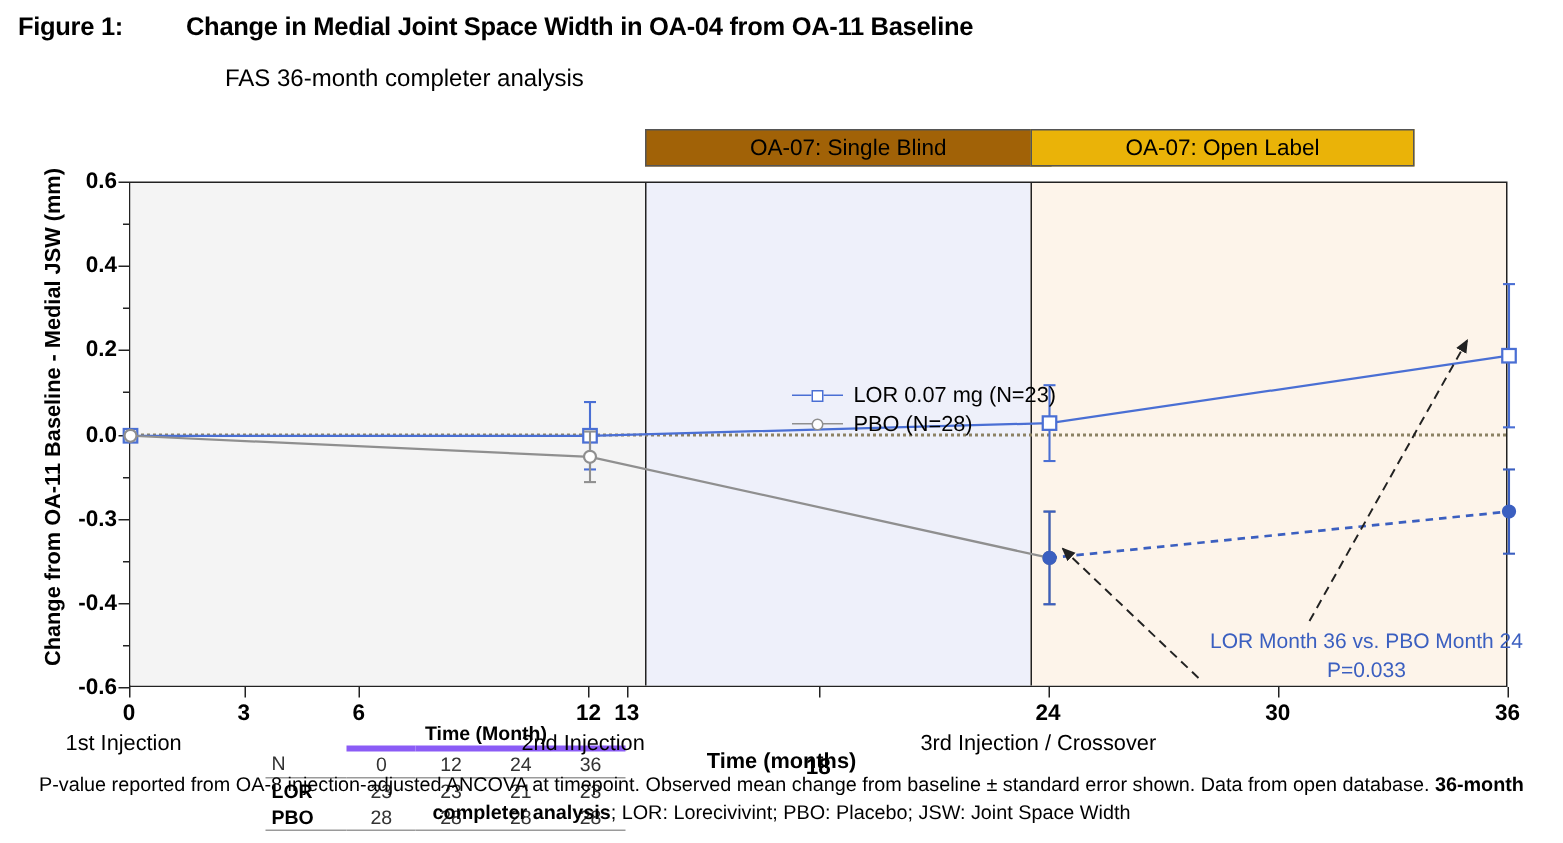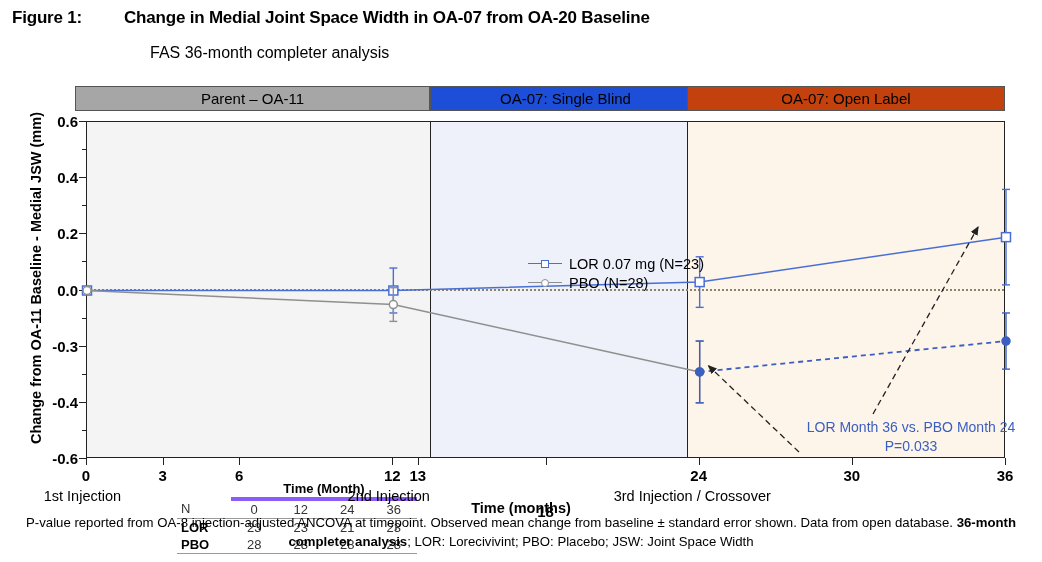--- a/index.html
+++ b/index.html
@@ -8,22 +8,22 @@
 
   .fig-title-row{position:absolute;left:12px;top:8px;width:1020px;display:flex;align-items:flex-start;}
   .fig-label{font-size:17px;font-weight:bold;letter-spacing:-.2px;}
   .fig-title{font-size:17px;font-weight:bold;margin-left:42px;letter-spacing:-.2px;}
   .fig-sub{position:absolute;left:150px;top:44px;font-size:16px;}
 
   
   .phase-bar{position:absolute;top:86px;height:25px;box-sizing:border-box;border:1px solid #555;
              display:flex;align-items:center;justify-content:center;font-size:15px;}
   #phase-parent{left:75px;width:355px;background:#a6a6a6;}
-  #phase-sb{left:430px;width:271px;background:#1d4ed8;}
-  #phase-ol{left:687px;width:318px;background:#c2410c;}
+  #phase-sb{left:430px;width:271px;background:#a16207;}
+  #phase-ol{left:687px;width:256px;background:#eab308;}
 
   
   #plot{position:absolute;left:86px;top:121px;width:919px;height:337px;box-sizing:border-box;
         border:1px solid #222;overflow:visible;padding-left:20px;}
   .band{position:absolute;top:0;bottom:0;}
   #band-parent{left:0;width:343px;background:#f4f4f4;}
   #band-sb{left:343px;width:257px;background:#eef0fa;}
   #band-ol{left:600px;right:0;background:#fdf4ea;}
   .vdiv{position:absolute;top:0;bottom:0;width:1px;background:#222;}
   #vdiv13{left:343px;}
@@ -73,27 +73,24 @@
   .ftn b{font-weight:bold;}
   svg{overflow:visible;}
 </style>
 </head>
 <body>
 
 <div id="root">
 
   <div class="fig-title-row">
     <span class="fig-label">Figure 1:</span>
-    <span class="fig-title">Change in Medial Joint Space Width in OA-07 from OA-20 Baseline</span>
+    <span class="fig-title">Change in Medial Joint Space Width in OA-04 from OA-11 Baseline</span>
   </div>
   <div class="fig-sub">FAS 36-month completer analysis</div>
 
-  <div class="phase-bar" id="phase-parent">
-    <span>Parent – OA-11</span>
-  </div>
   <div class="phase-bar" id="phase-sb">
     <span>OA-07: Single Blind</span>
   </div>
   <div class="phase-bar" id="phase-ol">
     <span>OA-07: Open Label</span>
   </div>
 
   <div id="yaxis">
     <div id="ylabel">Change from OA-11 Baseline - Medial JSW (mm)</div>
   <div class="ytick" style="top: 0px; margin-left: 39px;">0.6</div>

